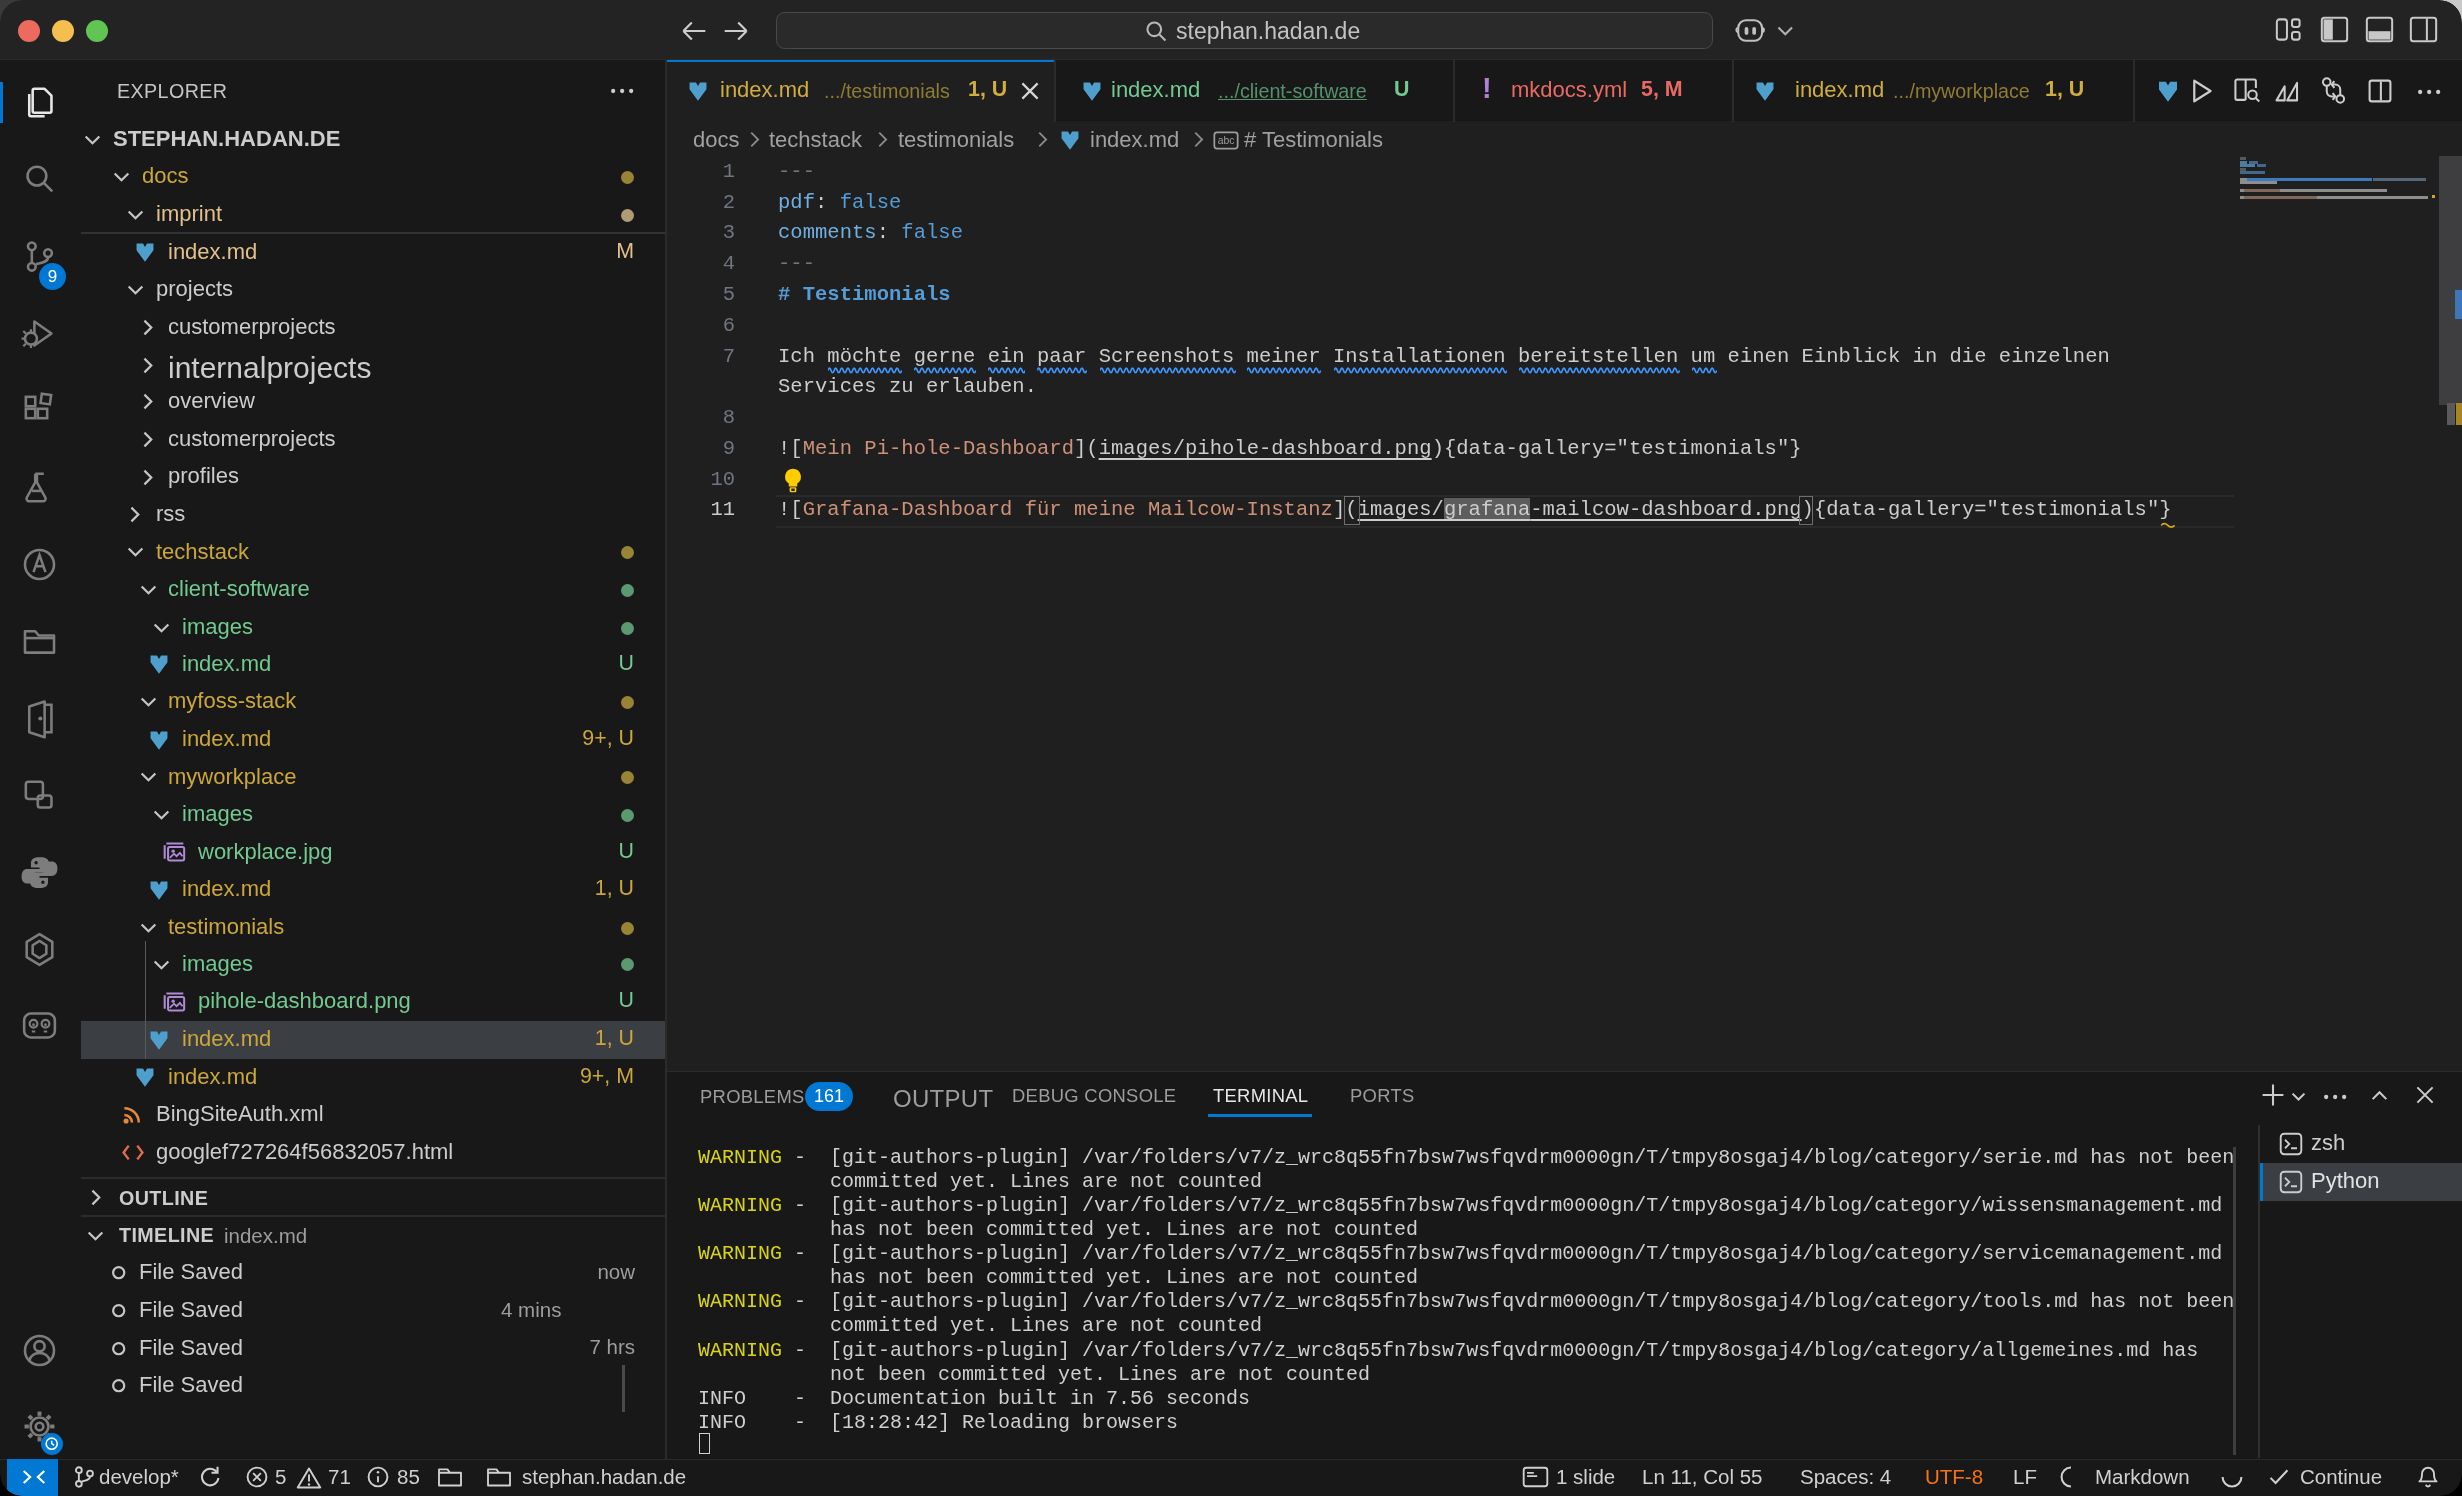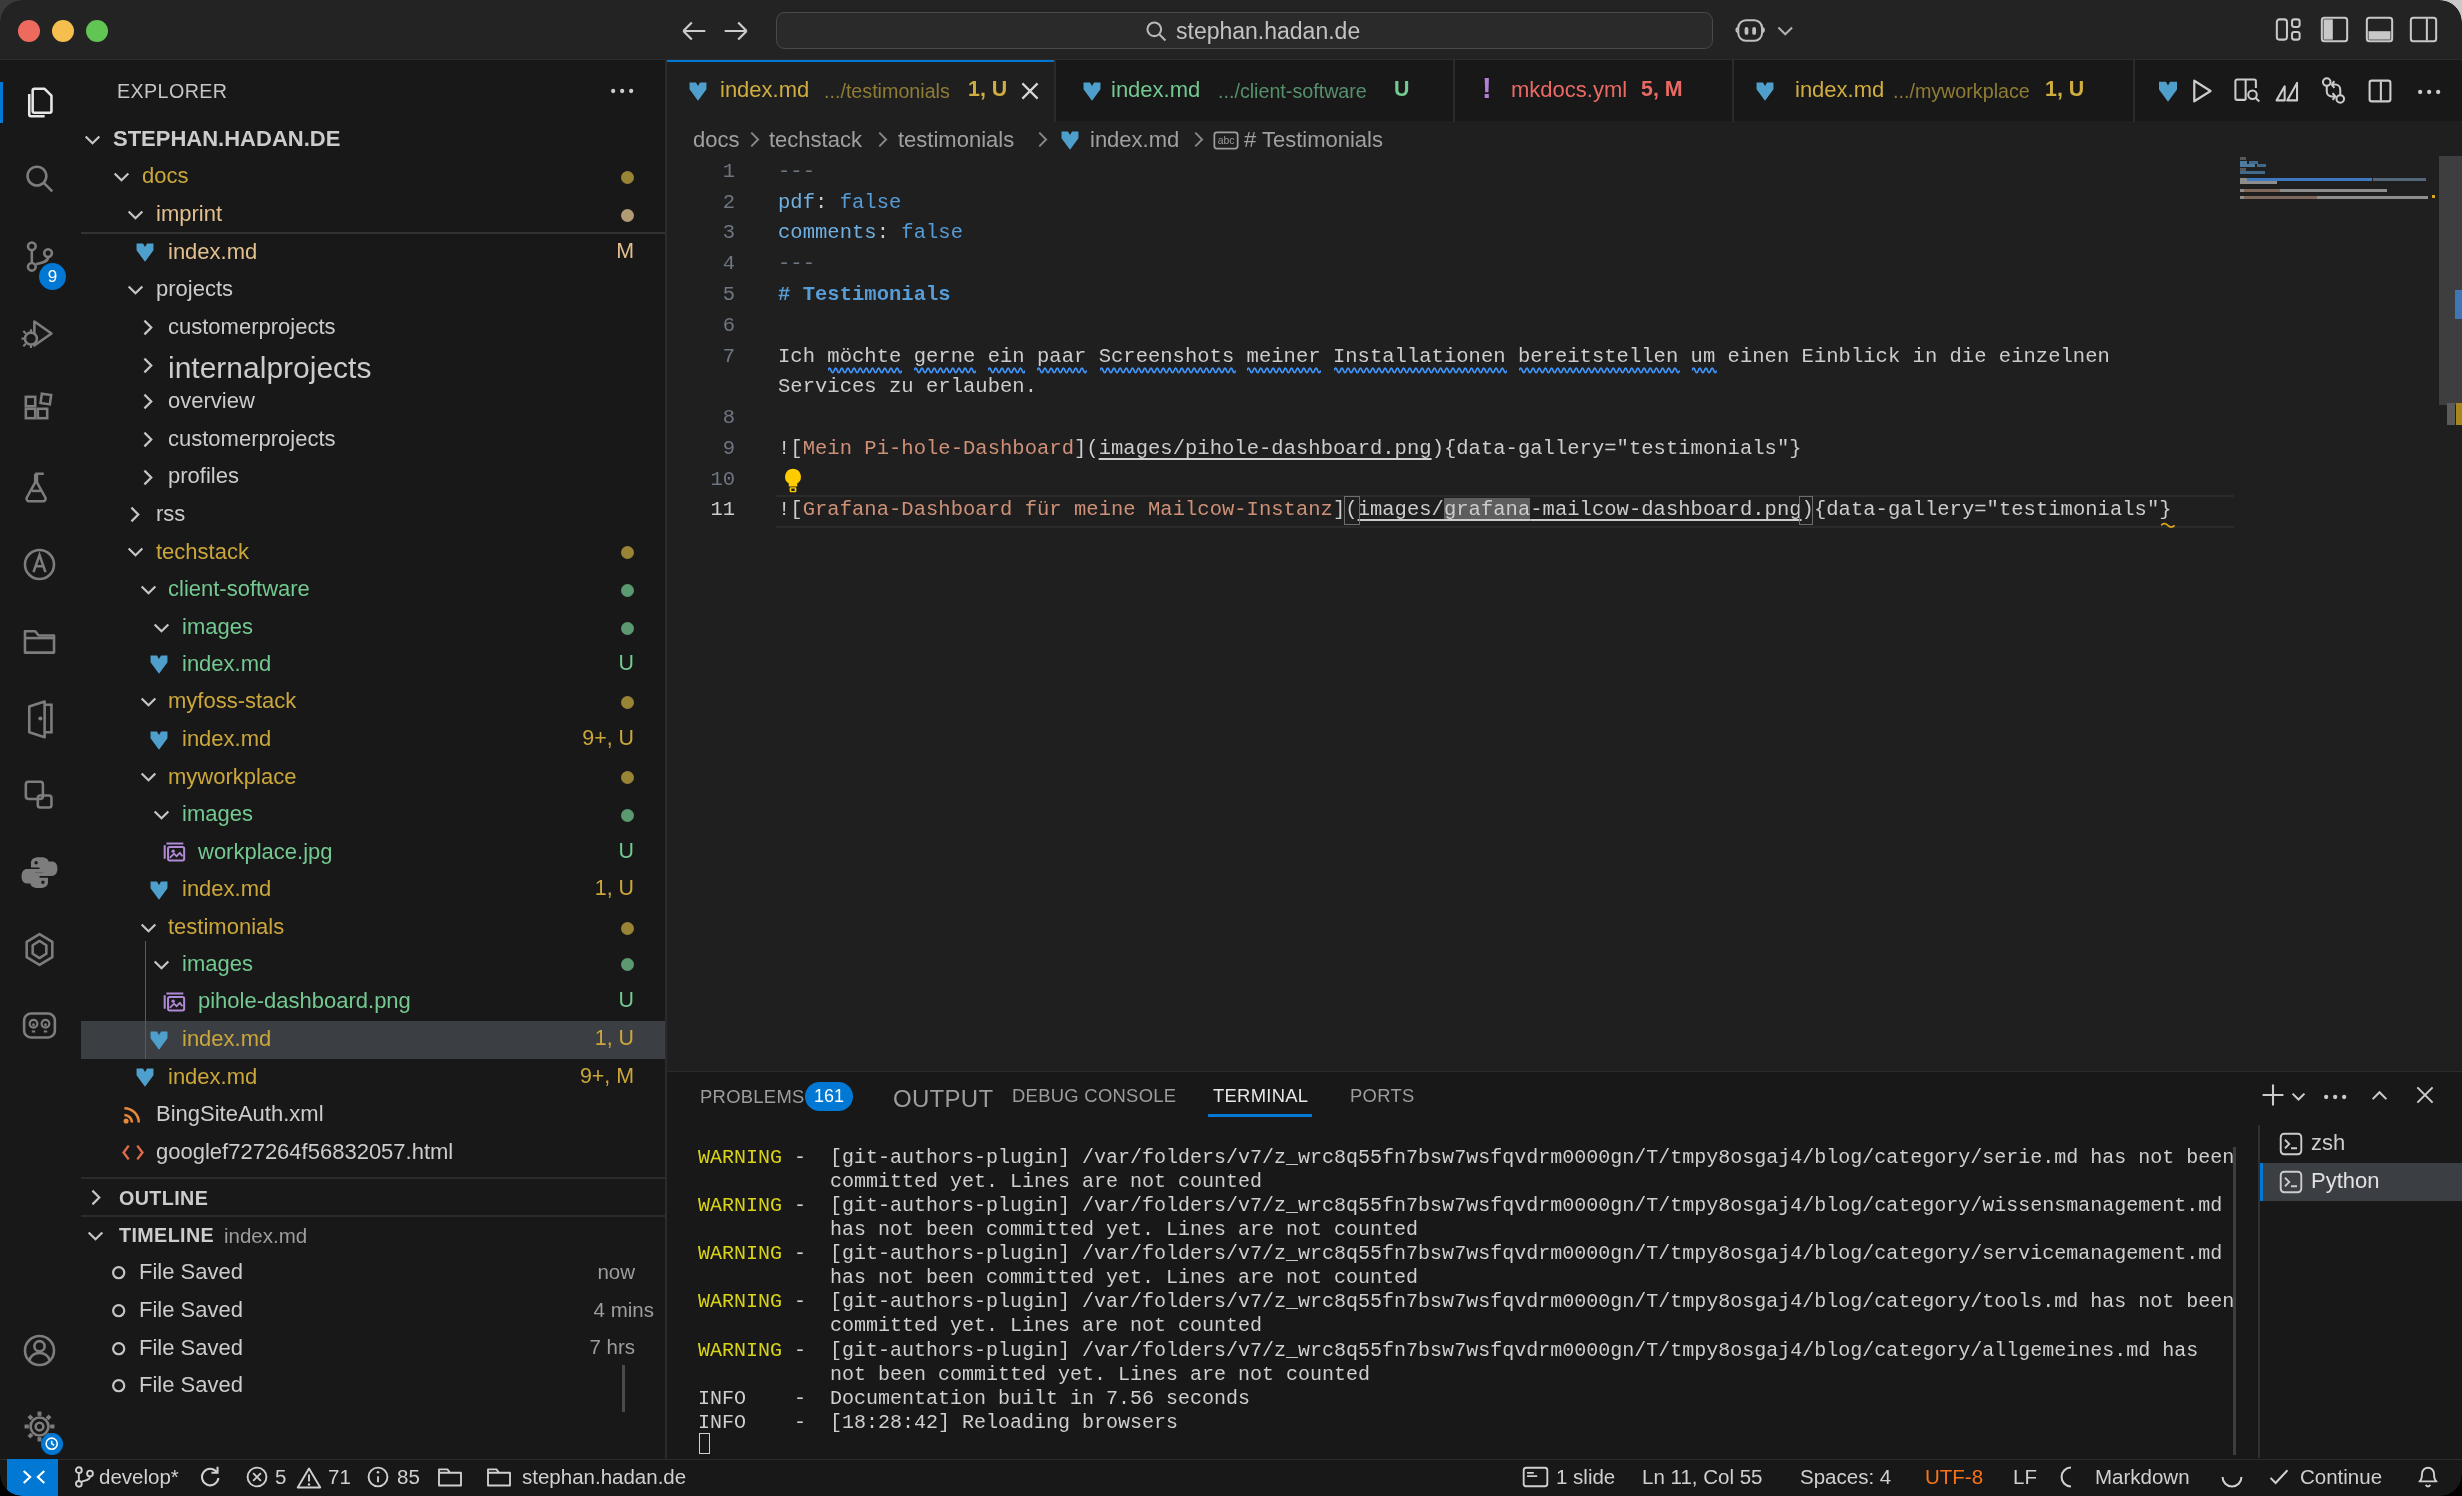--- a/index.html
+++ b/index.html
@@ -330,21 +330,21 @@
 <div class="abs" style="left:224px;top:1224px;font-size:20.5px;color:#9d9d9d;">index.md</div>
 <svg class="abs" style="left:111px;top:1265px" width="15.4" height="15.4" viewBox="0 0 18 18">
     <circle cx="9" cy="9" r="6.5" stroke="#c5c5c5" stroke-width="2.6" fill="none"></circle>
   </svg>
 <div class="abs" style="left:139px;top:1259px;font-size:22px;color:#cccccc;">File Saved</div>
 <div class="abs" style="left:513px;top:1260px;width:122px;font-size:20.5px;color:#9d9d9d;text-align:right;">now</div>
 <svg class="abs" style="left:111px;top:1303px" width="15.4" height="15.4" viewBox="0 0 18 18">
     <circle cx="9" cy="9" r="6.5" stroke="#c5c5c5" stroke-width="2.6" fill="none"></circle>
   </svg>
 <div class="abs" style="left:139px;top:1297px;font-size:22px;color:#cccccc;">File Saved</div>
-<div class="abs" style="left:532px;top:1298px;width:122px;font-size:20.5px;color:#9d9d9d;text-align:right;">4 mins</div>
+<div class="abs" style="left:501px;top:1298px;width:122px;font-size:20.5px;color:#9d9d9d;">4 mins</div>
 <svg class="abs" style="left:111px;top:1341px" width="15.4" height="15.4" viewBox="0 0 18 18">
     <circle cx="9" cy="9" r="6.5" stroke="#c5c5c5" stroke-width="2.6" fill="none"></circle>
   </svg>
 <div class="abs" style="left:139px;top:1335px;font-size:22px;color:#cccccc;">File Saved</div>
 <div class="abs" style="left:513px;top:1335px;width:122px;font-size:20.5px;color:#9d9d9d;text-align:right;">7 hrs</div>
 <svg class="abs" style="left:111px;top:1378px" width="15.4" height="15.4" viewBox="0 0 18 18">
     <circle cx="9" cy="9" r="6.5" stroke="#c5c5c5" stroke-width="2.6" fill="none"></circle>
   </svg>
 <div class="abs" style="left:139px;top:1372px;font-size:22px;color:#cccccc;">File Saved</div>
 <div class="abs" style="left:622px;top:1365px;width:2.6px;height:47px;background:#4a4a4a;"></div>
@@ -368,21 +368,21 @@
 <div class="abs" style="left:720px;top:77px;font-size:22px;color:#cfad3f;">index.md</div>
 <div class="abs" style="left:824px;top:80px;font-size:19.7px;color:#8f7c35;">.../testimonials</div>
 <div class="abs" style="left:968px;top:77px;font-size:21.4px;font-weight:bold;color:#cfad3f;">1, U</div>
 <svg class="abs" style="left:1019px;top:80px" width="22" height="22" viewBox="0 0 26 26">
     <path d="M4 4 L22 22 M22 4 L4 22" stroke="#d6d6d6" stroke-width="2.6"></path>
   </svg>
 <svg class="abs" style="left:1081px;top:79px" width="22" height="24" viewBox="0 0 26 28">
     <path d="M3 4 H10.6 L13 8.2 L15.4 4 H23 V12 L13 25.5 L3 12 Z" fill="#4f9fcd"></path>
   </svg>
 <div class="abs" style="left:1111px;top:77px;font-size:22px;color:#73c991;">index.md</div>
-<div class="abs" style="left:1218px;top:80px;font-size:19.7px;color:#57906c;">.../client-software</div>
+<div class="abs" style="left:1218px;top:80px;font-size:19.7px;color:#57906c;text-decoration:underline;">.../client-software</div>
 <div class="abs" style="left:1394px;top:77px;font-size:21.4px;font-weight:bold;color:#73c991;">U</div>
 <div class="abs" style="left:1482px;top:72px;font-size:29px;font-weight:bold;color:#b180d7;">!</div>
 <div class="abs" style="left:1511px;top:77px;font-size:22px;color:#e96a64;">mkdocs.yml</div>
 <div class="abs" style="left:1641px;top:77px;font-size:21.4px;font-weight:bold;color:#e96a64;">5, M</div>
 <svg class="abs" style="left:1754px;top:79px" width="22" height="24" viewBox="0 0 26 28">
     <path d="M3 4 H10.6 L13 8.2 L15.4 4 H23 V12 L13 25.5 L3 12 Z" fill="#4f9fcd"></path>
   </svg>
 <div class="abs" style="left:1795px;top:77px;font-size:22px;color:#cfad3f;">index.md</div>
 <div class="abs" style="left:1893px;top:80px;font-size:19.7px;color:#8f7c35;">.../myworkplace</div>
 <div class="abs" style="left:2045px;top:77px;font-size:21.4px;font-weight:bold;color:#cfad3f;">1, U</div>

